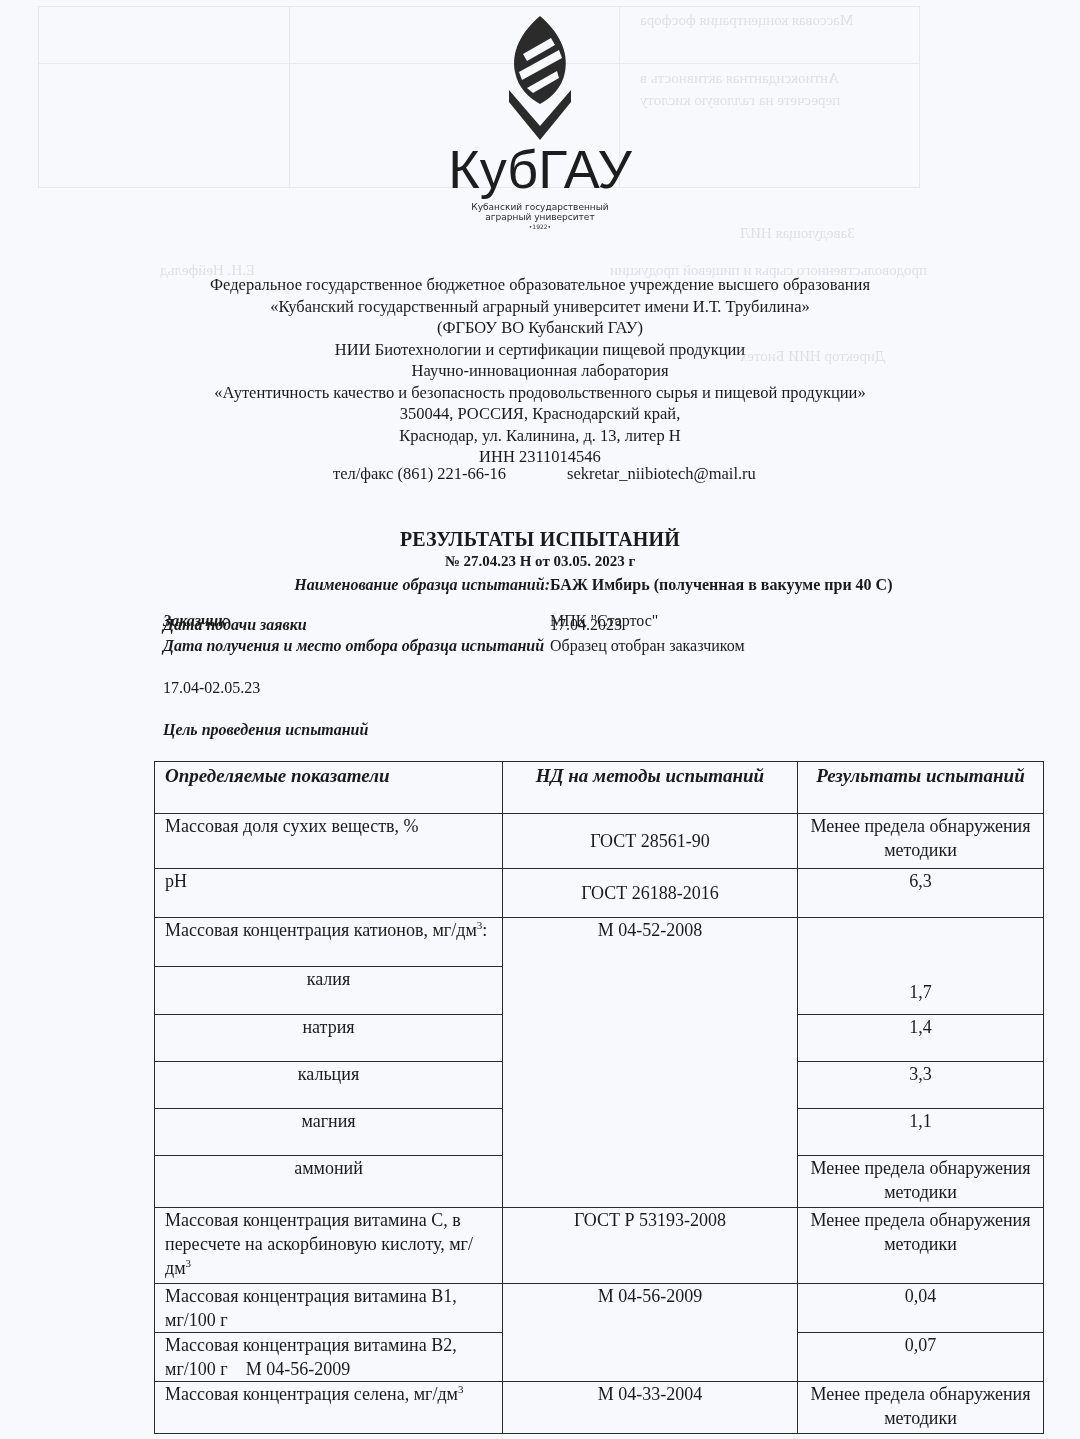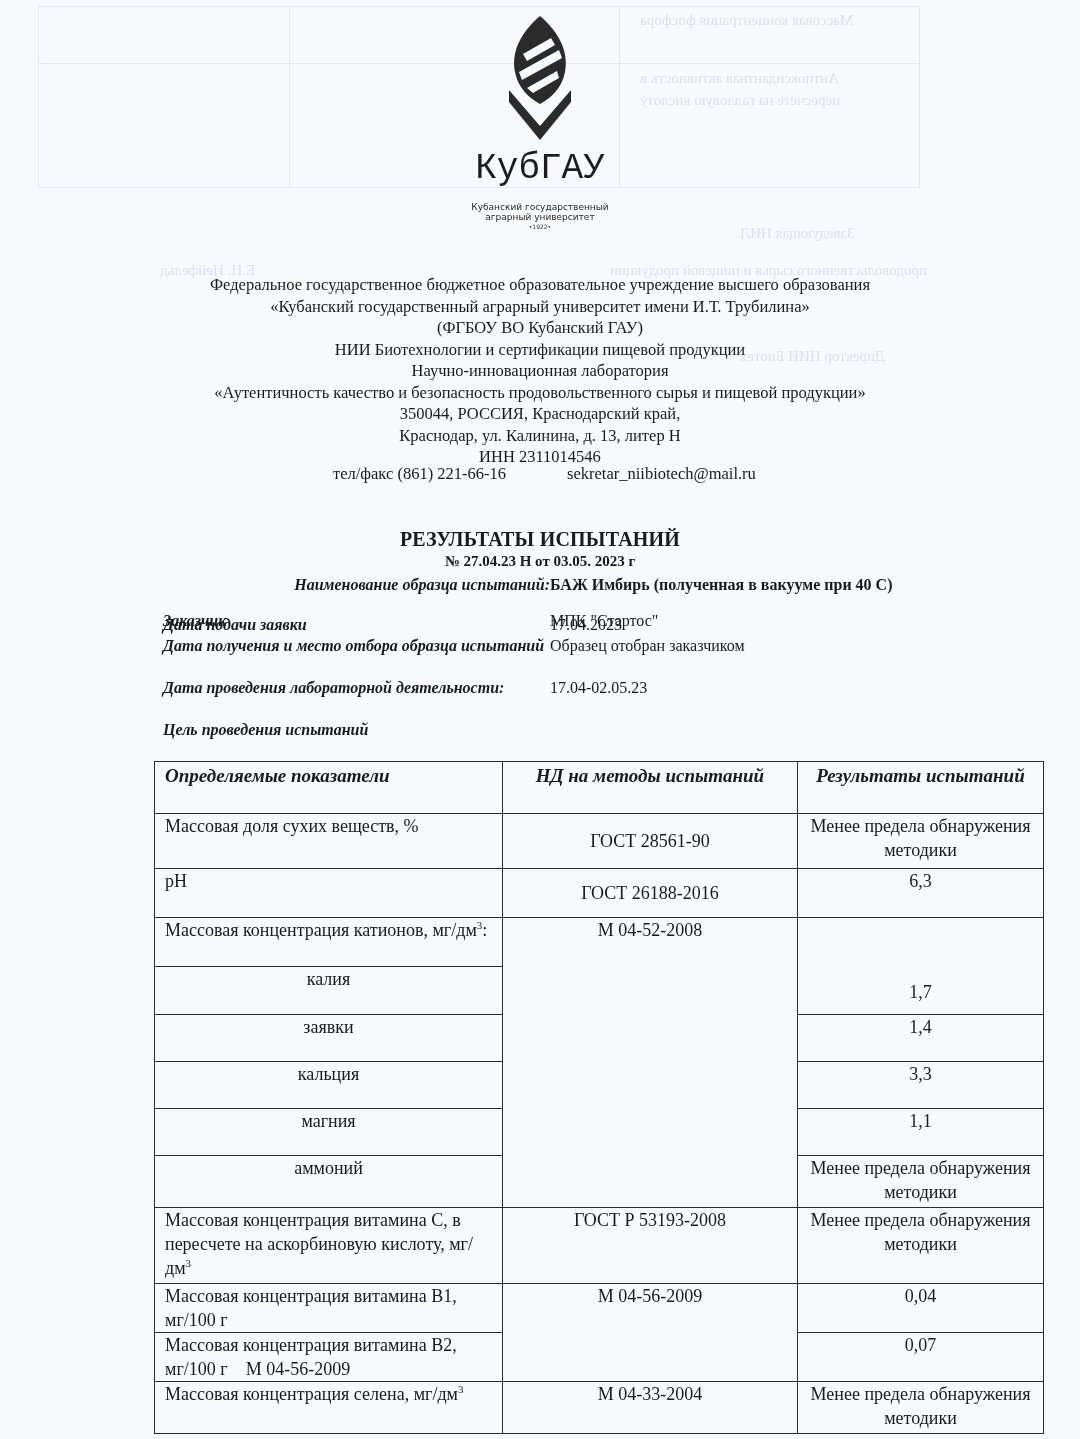--- a/index.html
+++ b/index.html
@@ -41,22 +41,22 @@
     
     .logo {
       position: absolute;
       left: 440px;
       top: 14px;
       width: 200px;
       text-align: center;
     }
     .logo svg { display: block; margin: 0 auto; }
     .logo-word {
-      font-family: Liberation Mono, monospace;
-      font-size: 36px;
+      font-family: Liberation Sans, sans-serif;
+      font-size: 54px;
       font-weight: 400;
       color: #1d1d1d;
       letter-spacing: 0px;
       line-height: 46px;
       margin-top: 4px;
     }
     .logo-sub {
       font-family: "DejaVu Sans", "Liberation Sans", sans-serif;
       font-size: 9px;
       line-height: 10px;
@@ -228,21 +228,20 @@
   </div>
   <div class="info-row" style="top:40px;">
     <div class="info-label">Дата подачи заявки</div>
     <div class="info-value">17.04.2023</div>
   </div>
   <div class="info-row" style="top:61px;">
     <div class="info-label">Дата получения и место отбора образца испытаний</div>
     <div class="info-value">Образец отобран заказчиком</div>
   </div>
   <div class="info-row" style="top:103px;">
-    <div class="info-label">Дата проведения лабораторной деятельности:</div>
     <div class="info-value">17.04-02.05.23</div>
   </div>
   <div class="info-row" style="top:145px;">
     <div class="info-label">Цель проведения испытаний</div>
     <div class="info-value"></div>
   </div>
 </div>
 
 <table class="results">
   <colgroup>
@@ -268,21 +267,21 @@
   </tr>
   <tr style="height:49px;">
     <td class="ind"><span>Массовая концентрация катионов, мг/дм</span><sup>3</sup><span>:</span></td>
     <td class="method" rowspan="6">М 04-52-2008</td>
     <td class="result vbot" rowspan="2">1,7</td>
   </tr>
   <tr style="height:48px;">
     <td class="sub">калия</td>
   </tr>
   <tr style="height:47px;">
-    <td class="sub">заявки</td>
+    <td class="sub">натрия</td>
     <td class="result">1,4</td>
   </tr>
   <tr style="height:47px;">
     <td class="sub">кальция</td>
     <td class="result">3,3</td>
   </tr>
   <tr style="height:47px;">
     <td class="sub">магния</td>
     <td class="result">1,1</td>
   </tr>

